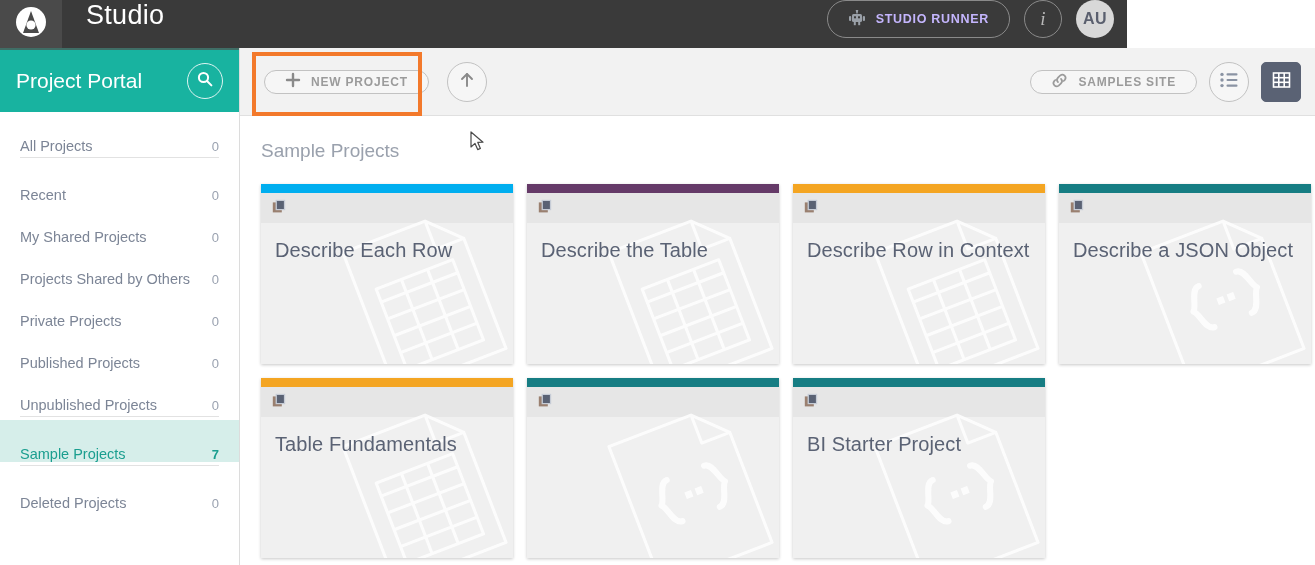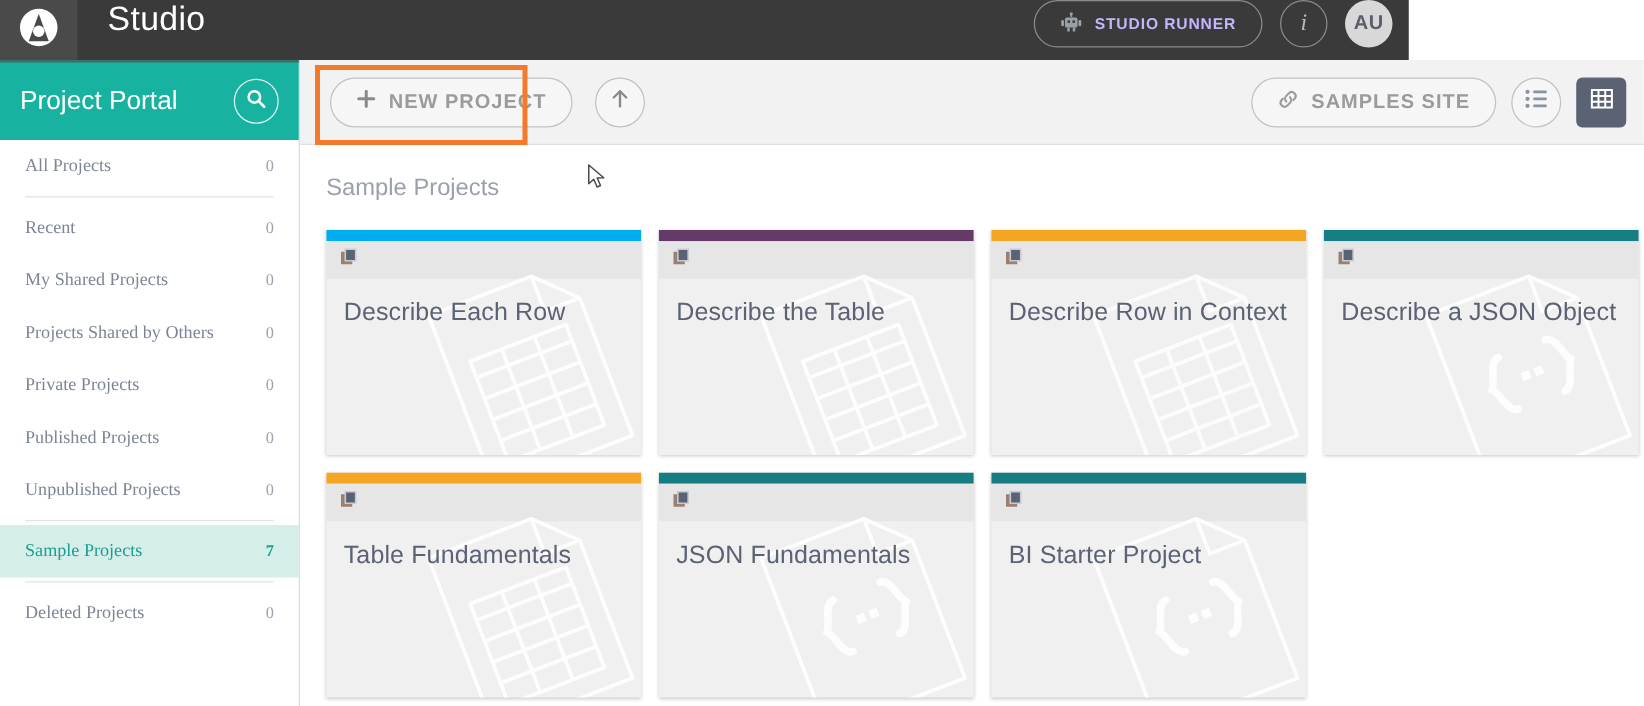--- a/index.html
+++ b/index.html
@@ -55,38 +55,38 @@
     height: 64px; background: #18b3a0; display: flex; align-items: center;
     padding: 0 16px; border-top: 2px solid #3f6e66;
   }
   .portal-title { color: #ffffff; font-size: 21px; font-weight: 400; }
   .search-btn {
     margin-left: auto; width: 36px; height: 36px; border-radius: 50%;
     border: 1.5px solid rgba(255,255,255,.85);
     display: flex; align-items: center; justify-content: center;
   }
   .nav-item {
-    height: 42px; display: flex; align-items: center;
-    padding: 0 20px; color: #7c8596; font-size: 14.5px; font-family: Liberation Serif, serif;
+    height: 42px; display: flex; align-items: flex-end;
+    padding: 0 20px; color: #7c8596; font-size: 14.5px;
   }
   .nav-item .count { margin-left: auto; font-size: 13px; color: #9aa2b0; }
   .nav-item.active { background: #d6eeea; color: #1a9e8f; }
   .nav-item.active .count { color: #1a9e8f; font-weight: bold; }
   .nav-sep { height: 1px; background: #e2e2e2; margin: 3px 20px; }
 
   
   .toolbar {
     position: absolute; left: 240px; top: 48px; width: 1075px; height: 68px;
     background: #f2f2f2; border-bottom: 1px solid #e0e0e0;
     display: flex; align-items: center; padding: 0 14px;
   }
   .pill-light {
-    height: 40px; border: 1px solid #c2c2c2; border-radius: 20px; background: #f6f6f6;
+    height: 24px; border: 1px solid #c2c2c2; border-radius: 20px; background: #f6f6f6;
     display: flex; align-items: center; gap: 10px; padding: 0 20px;
-    color: #9b9b9b; font-size: 16px; font-weight: bold; letter-spacing: .8px;
+    color: #9b9b9b; font-size: 12px; font-weight: bold; letter-spacing: .8px;
   }
   .circle-light {
     width: 40px; height: 40px; border-radius: 50%; border: 1px solid #c2c2c2;
     background: #f6f6f6; display: flex; align-items: center; justify-content: center;
   }
   .toolbar-right { margin-left: auto; display: flex; align-items: center; gap: 12px; }
   .view-btn {
     width: 40px; height: 40px; border-radius: 5px; display: flex;
     align-items: center; justify-content: center;
     border: 1px solid #c2c2c2; background: #f6f6f6;
@@ -408,21 +408,20 @@
       </div>
       <div class="card">
         <div class="card-bar" style="background:#167d83"></div>
         <div class="card-strip">
           <span><svg width="15" height="15" viewBox="0 0 15 15">
               <rect x="0.8" y="3.4" width="9" height="10" fill="#9a8070"></rect>
               <rect x="3.6" y="0.8" width="9.6" height="10.4" fill="#c6ccd6"></rect>
               <rect x="4.9" y="2" width="7" height="8" fill="#5a6274"></rect>
             </svg></span>
         </div>
-        <div class="card-title">JSON Fundamentals</div>
         <div class="watermark"><svg viewBox="0 0 200 200" width="200" height="200" fill="none" stroke="#ffffff" stroke-width="3" stroke-linejoin="round">
             <g transform="rotate(-21 100 100)">
               <path d="M34 26 h88 l30 30 v118 h-118 z"></path>
               <path d="M122 26 v30 h30"></path>
               <g stroke-width="6" stroke-linecap="round">
                 <path d="M76 78 c-9 0 -9 18 -14 22 c5 4 5 22 14 22"></path>
                 <path d="M116 78 c9 0 9 18 14 22 c-5 4 -5 22 -14 22"></path>
               </g>
               <g fill="#ffffff" stroke="none">
                 <rect x="88" y="96" width="7" height="7"></rect>

